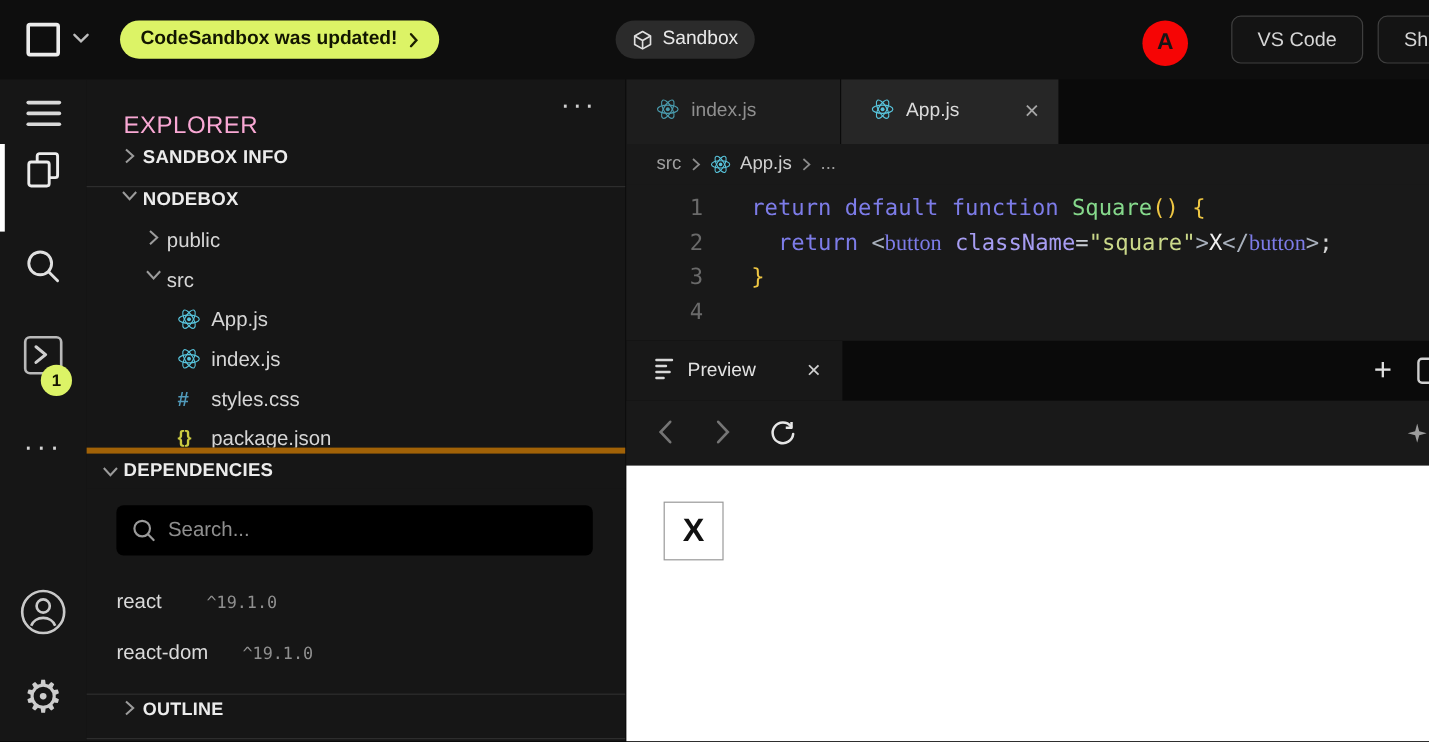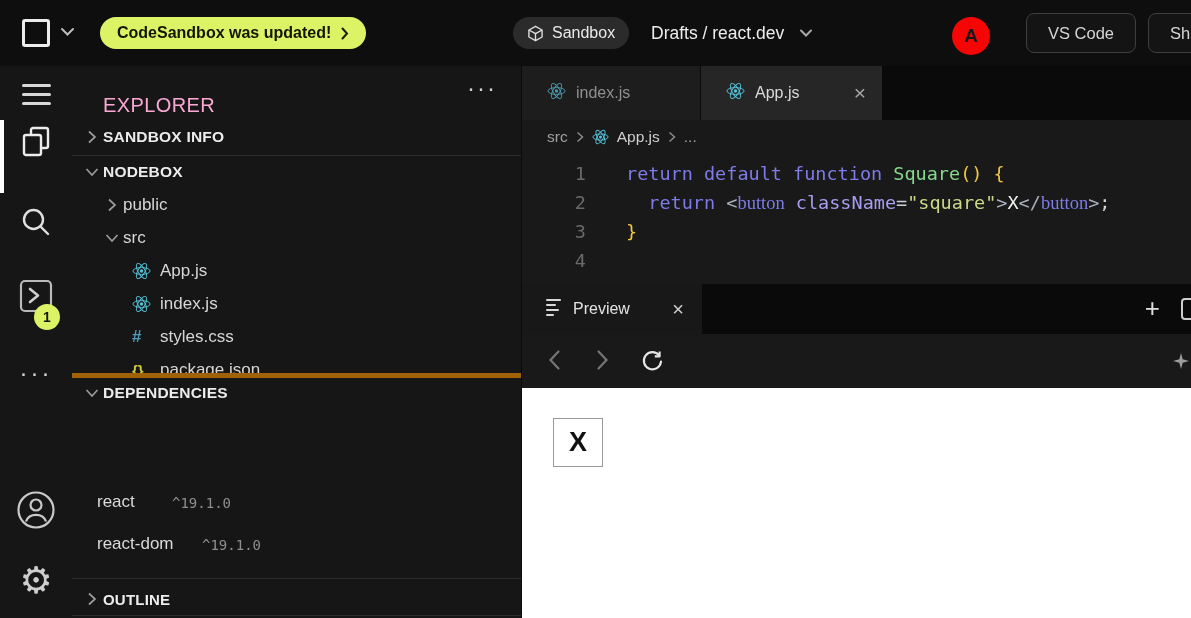--- a/index.html
+++ b/index.html
@@ -29,21 +29,21 @@
   .activity { position:absolute; left:0; top:66px; width:72px; height:552px; background:#161616; z-index:30; }
   .act-item { position:absolute; left:0; width:72px; display:flex; justify-content:center; cursor:pointer; }
   .active-ind { position:absolute; left:0; top:54px; width:3.5px; height:73px; background:#ffffff; }
   .burger span { display:block; width:29px; height:3px; background:#d9d9d9; border-radius:2px; margin-bottom:6px; }
   .term-badge { position:absolute; left:34px; top:238px; width:26px; height:26px; border-radius:50%; background:#dcf366;
     color:#151500; font-size:14px; font-weight:700; display:flex; align-items:center; justify-content:center; z-index:2; }
   .dots3 { color:#d5d5d5; font-size:24px; letter-spacing:3px; line-height:14px; }
   .gear-glyph { font-size:37px; color:#cdcdcd; line-height:38px; }
   
   .sidebar { position:absolute; left:72px; top:66px; width:449px; height:552px; background:#161616; z-index:20; }
-  .sb-row { position:absolute; left:0; width:449px; height:28px; display:flex; align-items:center; cursor:pointer; }
+  .sb-row { position:absolute; left:16px; width:449px; height:28px; display:flex; align-items:flex-start; cursor:pointer; }
   .sb-divider { position:absolute; left:0; width:449px; height:1px; background:#2d2d2d; }
   .exp-title { position:absolute; left:31px; top:28px; color:#f9a8d4; font-size:20px; letter-spacing:.4px; }
   .exp-more { position:absolute; right:24px; top:8px; color:#d0d0d0; font-size:24px; letter-spacing:2px; cursor:pointer; }
   .sec-lbl { color:#ececec; font-size:15.5px; font-weight:600; letter-spacing:.2px; }
   .item-lbl { color:#d6d6d6; font-size:17px; }
   .chev { display:inline-flex; width:22px; justify-content:center; }
   .pad9 { padding-left:9px; } .pad29 { padding-left:29px; } .pad60 { padding-left:60px; }
   .file-ic { width:28px; display:inline-flex; justify-content:flex-start; align-items:center; }
   .hash-ic { color:#519aba; font-weight:700; font-size:17px; }
   .brace-ic { color:#cbcb41; font-weight:700; font-size:15px; }
@@ -103,26 +103,20 @@
           <polyline points="1.5,1.5 6,6.5 1.5,11.5" fill="none" stroke="#1c2000" stroke-width="2" stroke-linecap="round"></polyline>
         </svg>
     </div>
     <div class="sandbox-badge">
       <svg width="17" height="17" viewBox="0 0 16 16">
           <path d="M8 1.2 L14.2 4.7 L14.2 11.3 L8 14.8 L1.8 11.3 L1.8 4.7 Z" fill="none" stroke="#dfdfdf" stroke-width="1.3" stroke-linejoin="round"></path>
           <path d="M1.8 4.7 L8 8.2 L14.2 4.7 M8 8.2 L8 14.8" fill="none" stroke="#dfdfdf" stroke-width="1.3"></path>
         </svg>
       <span>Sandbox</span>
     </div>
-    <div class="project-crumb">
-      <span>Drafts / react.dev</span>
-      <svg width="14" height="9" viewBox="0 0 14 9">
-          <polyline points="2,1.5 7,6.5 12,1.5" fill="none" stroke="#a8a8a8" stroke-width="2" stroke-linecap="round"></polyline>
-        </svg>
-    </div>
     <div class="avatar">
       <span>A</span>
     </div>
     <div class="tb-btn btn-vscode">
       <span>VS Code</span>
     </div>
     <div class="tb-btn btn-share">
       <span>Share</span>
     </div>
   </div>
@@ -249,20 +243,27 @@
 
     <div class="deps-header pad9">
       <span class="chev">
           <svg width="14" height="10" viewBox="0 0 14 10">
             <polyline points="1.5,2 7,8 12.5,2" fill="none" stroke="#9b9b9b" stroke-width="1.7"></polyline>
           </svg>
         </span>
       <span class="sec-lbl">DEPENDENCIES</span>
     </div>
 
+    <div class="search-box">
+      <svg width="20" height="20" viewBox="0 0 20 20">
+          <circle cx="8.5" cy="8.5" r="6.5" fill="none" stroke="#9a9a9a" stroke-width="1.8"></circle>
+          <line x1="13.5" y1="13.5" x2="18" y2="18" stroke="#9a9a9a" stroke-width="1.8" stroke-linecap="round"></line>
+        </svg>
+      <input type="text" placeholder="Search..." style="">
+    </div>
 
     <div class="dep-row" style="top:424px">
       <span class="dep-name">react</span>
       <span class="dep-ver" style="left:100px">^19.1.0</span>
     </div>
     <div class="dep-row" style="top:466px">
       <span class="dep-name">react-dom</span>
       <span class="dep-ver" style="left:130px">^19.1.0</span>
     </div>
 

